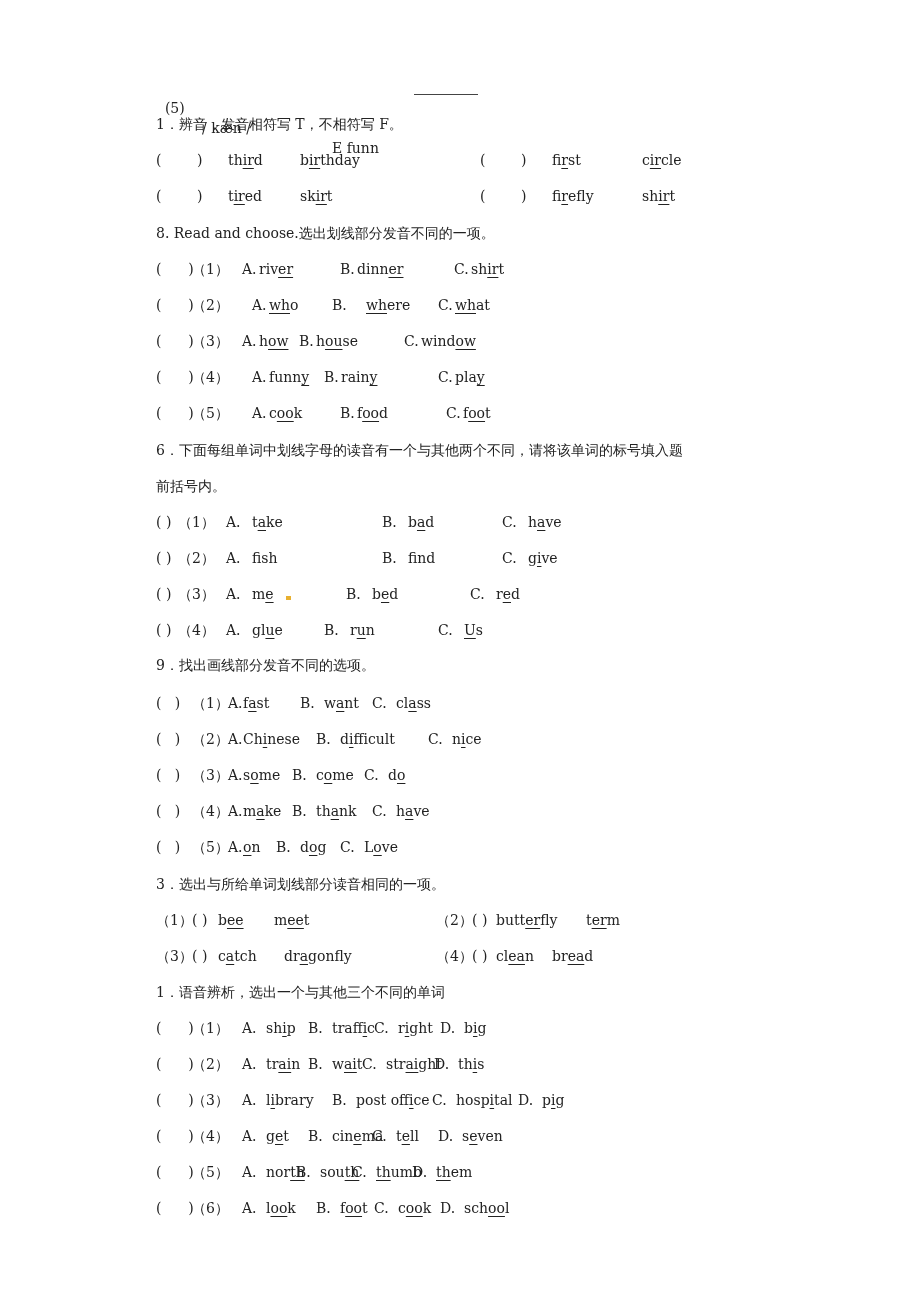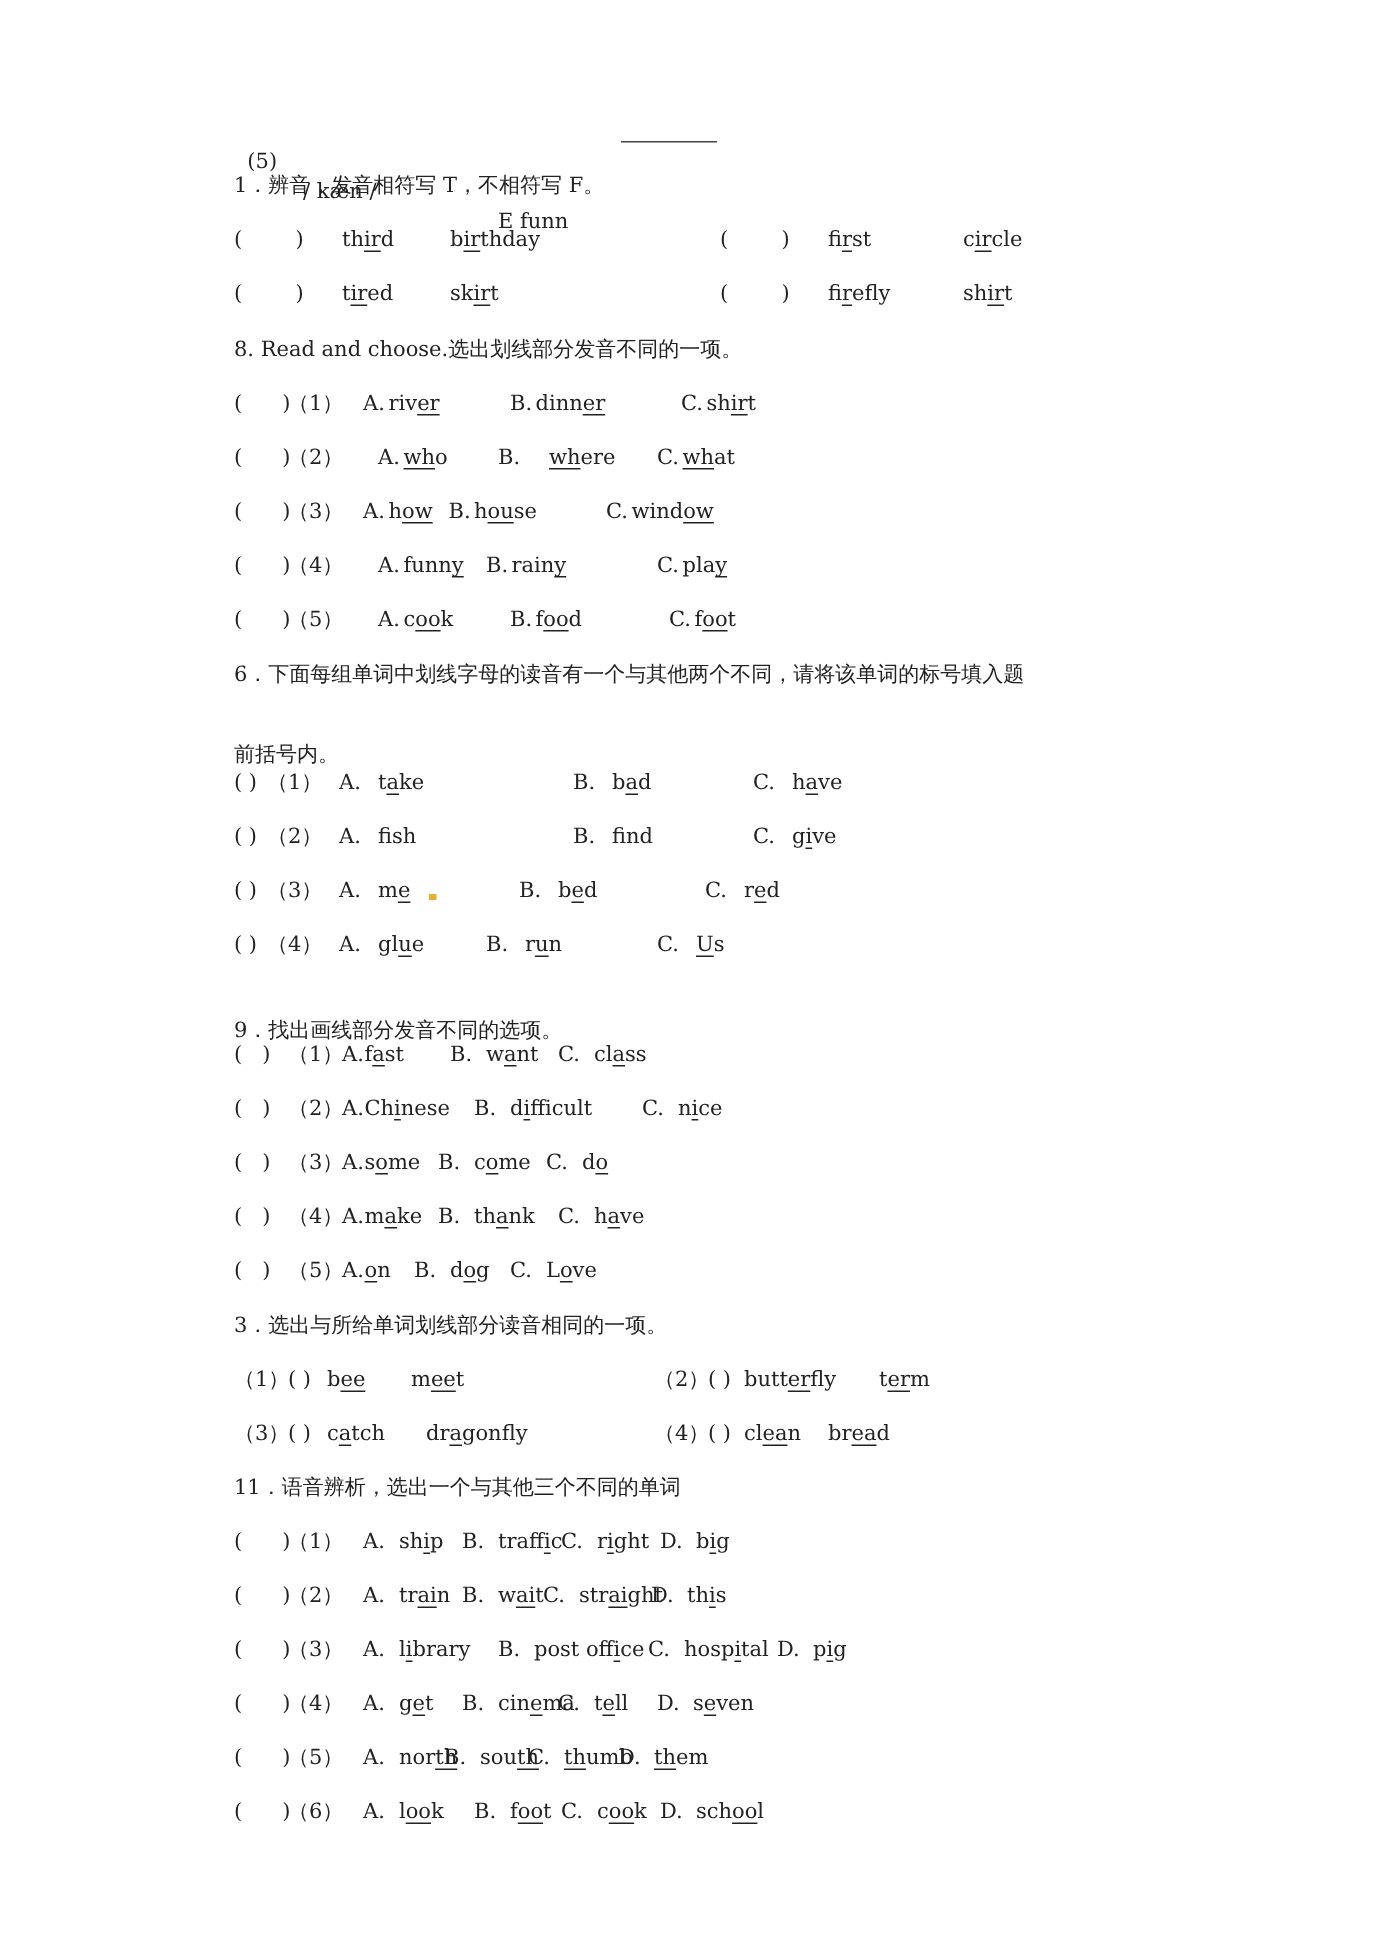--- a/index.html
+++ b/index.html
@@ -30,45 +30,45 @@
 <div class="line" style="top:223px">8. Read and choose.选出划线部分发音不同的一项。</div>
 <div id="q7rows">
     <div class="line" style="top: 259px; width: 700px;"><span class="seg" style="left: 0px;">(      )</span><span class="seg" style="left: 36px;">（1）</span><span class="seg" style="left: 86px;">A.</span><span class="seg" style="left: 103px;"><span>riv</span><span class="u">er</span><span></span></span><span class="seg" style="left: 184px;">B.</span><span class="seg" style="left: 201px;"><span>dinn</span><span class="u">er</span><span></span></span><span class="seg" style="left: 298px;">C.</span><span class="seg" style="left: 315px;"><span>sh</span><span class="u">ir</span><span>t</span></span></div>
     <div class="line" style="top: 295px; width: 700px;"><span class="seg" style="left: 0px;">(      )</span><span class="seg" style="left: 36px;">（2）</span><span class="seg" style="left: 96px;">A.</span><span class="seg" style="left: 113px;"><span></span><span class="u">wh</span><span>o</span></span><span class="seg" style="left: 176px;">B.</span><span class="seg" style="left: 210px;"><span></span><span class="u">wh</span><span>ere</span></span><span class="seg" style="left: 282px;">C.</span><span class="seg" style="left: 299px;"><span></span><span class="u">wh</span><span>at</span></span></div>
     <div class="line" style="top: 331px; width: 700px;"><span class="seg" style="left: 0px;">(      )</span><span class="seg" style="left: 36px;">（3）</span><span class="seg" style="left: 86px;">A.</span><span class="seg" style="left: 103px;"><span>h</span><span class="u">ow</span><span></span></span><span class="seg" style="left: 143px;">B.</span><span class="seg" style="left: 160px;"><span>h</span><span class="u">ou</span><span>se</span></span><span class="seg" style="left: 248px;">C.</span><span class="seg" style="left: 265px;"><span>wind</span><span class="u">ow</span><span></span></span></div>
     <div class="line" style="top: 367px; width: 700px;"><span class="seg" style="left: 0px;">(      )</span><span class="seg" style="left: 36px;">（4）</span><span class="seg" style="left: 96px;">A.</span><span class="seg" style="left: 113px;"><span>funn</span><span class="u">y</span><span></span></span><span class="seg" style="left: 168px;">B.</span><span class="seg" style="left: 185px;"><span>rain</span><span class="u">y</span><span></span></span><span class="seg" style="left: 282px;">C.</span><span class="seg" style="left: 299px;"><span>pla</span><span class="u">y</span><span></span></span></div>
     <div class="line" style="top: 403px; width: 700px;"><span class="seg" style="left: 0px;">(      )</span><span class="seg" style="left: 36px;">（5）</span><span class="seg" style="left: 96px;">A.</span><span class="seg" style="left: 113px;"><span>c</span><span class="u">oo</span><span>k</span></span><span class="seg" style="left: 184px;">B.</span><span class="seg" style="left: 201px;"><span>f</span><span class="u">oo</span><span>d</span></span><span class="seg" style="left: 290px;">C.</span><span class="seg" style="left: 307px;"><span>f</span><span class="u">oo</span><span>t</span></span></div>
   </div>
 
 <div class="line" style="top:440px">6．下面每组单词中划线字母的读音有一个与其他两个不同，请将该单词的标号填入题</div>
-<div class="line" style="top:493px">前括号内。</div>
+<div class="line" style="top:476px">前括号内。</div>
 <div id="q8rows">
     <div class="line" style="top: 512px; width: 700px;"><span class="seg" style="left: 0px;">( )</span><span class="seg" style="left: 22px;">（1）</span><span class="seg" style="left: 70px;">A.</span><span class="seg" style="left: 96px;"><span>t</span><span class="u">a</span><span>ke</span></span><span class="seg" style="left: 226px;">B.</span><span class="seg" style="left: 252px;"><span>b</span><span class="u">a</span><span>d</span></span><span class="seg" style="left: 346px;">C.</span><span class="seg" style="left: 372px;"><span>h</span><span class="u">a</span><span>ve</span></span></div>
     <div class="line" style="top: 548px; width: 700px;"><span class="seg" style="left: 0px;">( )</span><span class="seg" style="left: 22px;">（2）</span><span class="seg" style="left: 70px;">A.</span><span class="seg" style="left: 96px;"><span>f</span><span class="u">i</span><span>sh</span></span><span class="seg" style="left: 226px;">B.</span><span class="seg" style="left: 252px;"><span>f</span><span class="u">i</span><span>nd</span></span><span class="seg" style="left: 346px;">C.</span><span class="seg" style="left: 372px;"><span>g</span><span class="u">i</span><span>ve</span></span></div>
     <div class="line" style="top: 584px; width: 700px;"><span class="seg" style="left: 0px;">( )</span><span class="seg" style="left: 22px;">（3）</span><span class="seg" style="left: 70px;">A.</span><span class="seg" style="left: 96px;"><span>m</span><span class="u">e</span><span></span></span><span class="seg" style="left: 190px;">B.</span><span class="seg" style="left: 216px;"><span>b</span><span class="u">e</span><span>d</span></span><span class="seg" style="left: 314px;">C.</span><span class="seg" style="left: 340px;"><span>r</span><span class="u">e</span><span>d</span></span></div>
     <div class="line" style="top: 620px; width: 700px;"><span class="seg" style="left: 0px;">( )</span><span class="seg" style="left: 22px;">（4）</span><span class="seg" style="left: 70px;">A.</span><span class="seg" style="left: 96px;"><span>gl</span><span class="u">u</span><span>e</span></span><span class="seg" style="left: 168px;">B.</span><span class="seg" style="left: 194px;"><span>r</span><span class="u">u</span><span>n</span></span><span class="seg" style="left: 282px;">C.</span><span class="seg" style="left: 308px;"><span></span><span class="u">U</span><span>s</span></span></div>
   </div>
 <div class="mark" style="left:286px;top:596px"></div>
 
-<div class="line" style="top:677px">9．找出画线部分发音不同的选项。</div>
+<div class="line" style="top:655px">9．找出画线部分发音不同的选项。</div>
 <div id="q9rows">
     <div class="line" style="top: 693px; width: 700px;"><span class="seg" style="left: 0px;">(   )</span><span class="seg" style="left: 36px;">（1）</span><span class="seg" style="left: 72px;">A.</span><span class="seg" style="left: 87px;"><span>f</span><span class="u">a</span><span>st</span></span><span class="seg" style="left: 144px;">B.</span><span class="seg" style="left: 168px;"><span>w</span><span class="u">a</span><span>nt</span></span><span class="seg" style="left: 216px;">C.</span><span class="seg" style="left: 240px;"><span>cl</span><span class="u">a</span><span>ss</span></span></div>
     <div class="line" style="top: 729px; width: 700px;"><span class="seg" style="left: 0px;">(   )</span><span class="seg" style="left: 36px;">（2）</span><span class="seg" style="left: 72px;">A.</span><span class="seg" style="left: 87px;"><span>Ch</span><span class="u">i</span><span>nese</span></span><span class="seg" style="left: 160px;">B.</span><span class="seg" style="left: 184px;"><span>d</span><span class="u">i</span><span>fficult</span></span><span class="seg" style="left: 272px;">C.</span><span class="seg" style="left: 296px;"><span>n</span><span class="u">i</span><span>ce</span></span></div>
     <div class="line" style="top: 765px; width: 700px;"><span class="seg" style="left: 0px;">(   )</span><span class="seg" style="left: 36px;">（3）</span><span class="seg" style="left: 72px;">A.</span><span class="seg" style="left: 87px;"><span>s</span><span class="u">o</span><span>me</span></span><span class="seg" style="left: 136px;">B.</span><span class="seg" style="left: 160px;"><span>c</span><span class="u">o</span><span>me</span></span><span class="seg" style="left: 208px;">C.</span><span class="seg" style="left: 232px;"><span>d</span><span class="u">o</span><span></span></span></div>
     <div class="line" style="top: 801px; width: 700px;"><span class="seg" style="left: 0px;">(   )</span><span class="seg" style="left: 36px;">（4）</span><span class="seg" style="left: 72px;">A.</span><span class="seg" style="left: 87px;"><span>m</span><span class="u">a</span><span>ke</span></span><span class="seg" style="left: 136px;">B.</span><span class="seg" style="left: 160px;"><span>th</span><span class="u">a</span><span>nk</span></span><span class="seg" style="left: 216px;">C.</span><span class="seg" style="left: 240px;"><span>h</span><span class="u">a</span><span>ve</span></span></div>
     <div class="line" style="top: 837px; width: 700px;"><span class="seg" style="left: 0px;">(   )</span><span class="seg" style="left: 36px;">（5）</span><span class="seg" style="left: 72px;">A.</span><span class="seg" style="left: 87px;"><span></span><span class="u">o</span><span>n</span></span><span class="seg" style="left: 120px;">B.</span><span class="seg" style="left: 144px;"><span>d</span><span class="u">o</span><span>g</span></span><span class="seg" style="left: 184px;">C.</span><span class="seg" style="left: 208px;"><span>L</span><span class="u">o</span><span>ve</span></span></div>
   </div>
 
 <div class="line" style="top:874px">3．选出与所给单词划线部分读音相同的一项。</div>
 <div id="q10rows">
     <div class="line" style="top: 910px; width: 700px;"><span class="seg" style="left: 0px;">（1）</span><span class="seg" style="left: 36px;">( )</span><span class="seg" style="left: 62px;"><span>b</span><span class="u">ee</span><span></span></span><span class="seg" style="left: 118px;"><span>m</span><span class="u">ee</span><span>t</span></span><span class="seg" style="left: 280px;">（2）</span><span class="seg" style="left: 316px;">( )</span><span class="seg" style="left: 340px;"><span>butt</span><span class="u">er</span><span>fly</span></span><span class="seg" style="left: 430px;"><span>t</span><span class="u">er</span><span>m</span></span></div>
     <div class="line" style="top: 946px; width: 700px;"><span class="seg" style="left: 0px;">（3）</span><span class="seg" style="left: 36px;">( )</span><span class="seg" style="left: 62px;"><span>c</span><span class="u">a</span><span>tch</span></span><span class="seg" style="left: 128px;"><span>dr</span><span class="u">a</span><span>gonfly</span></span><span class="seg" style="left: 280px;">（4）</span><span class="seg" style="left: 316px;">( )</span><span class="seg" style="left: 340px;"><span>cl</span><span class="u">ea</span><span>n</span></span><span class="seg" style="left: 396px;"><span>br</span><span class="u">ea</span><span>d</span></span></div>
   </div>
 
-<div class="line" style="top:982px">11．语音辨析，选出一个与其他三个不同的单词</div>
+<div class="line" style="top:982px">1．语音辨析，选出一个与其他三个不同的单词</div>
 <div id="q11rows">
     <div class="line" style="top: 1018px; width: 700px;"><span class="seg" style="left: 0px;">(      )</span><span class="seg" style="left: 36px;">（1）</span><span class="seg" style="left: 86px;">A.</span><span class="seg" style="left: 110px;"><span>sh</span><span class="u">i</span><span>p</span></span><span class="seg" style="left: 152px;">B.</span><span class="seg" style="left: 176px;"><span>traff</span><span class="u">i</span><span>c</span></span><span class="seg" style="left: 218px;">C.</span><span class="seg" style="left: 242px;"><span>r</span><span class="u">i</span><span>ght</span></span><span class="seg" style="left: 284px;">D.</span><span class="seg" style="left: 308px;"><span>b</span><span class="u">i</span><span>g</span></span></div>
     <div class="line" style="top: 1054px; width: 700px;"><span class="seg" style="left: 0px;">(      )</span><span class="seg" style="left: 36px;">（2）</span><span class="seg" style="left: 86px;">A.</span><span class="seg" style="left: 110px;"><span>tr</span><span class="u">ai</span><span>n</span></span><span class="seg" style="left: 152px;">B.</span><span class="seg" style="left: 176px;"><span>w</span><span class="u">ai</span><span>t</span></span><span class="seg" style="left: 206px;">C.</span><span class="seg" style="left: 230px;"><span>str</span><span class="u">ai</span><span>ght</span></span><span class="seg" style="left: 278px;">D.</span><span class="seg" style="left: 302px;"><span>th</span><span class="u">i</span><span>s</span></span></div>
     <div class="line" style="top: 1090px; width: 700px;"><span class="seg" style="left: 0px;">(      )</span><span class="seg" style="left: 36px;">（3）</span><span class="seg" style="left: 86px;">A.</span><span class="seg" style="left: 110px;"><span>l</span><span class="u">i</span><span>brary</span></span><span class="seg" style="left: 176px;">B.</span><span class="seg" style="left: 200px;"><span>post off</span><span class="u">i</span><span>ce</span></span><span class="seg" style="left: 276px;">C.</span><span class="seg" style="left: 300px;"><span>hosp</span><span class="u">i</span><span>tal</span></span><span class="seg" style="left: 362px;">D.</span><span class="seg" style="left: 386px;"><span>p</span><span class="u">i</span><span>g</span></span></div>
     <div class="line" style="top: 1126px; width: 700px;"><span class="seg" style="left: 0px;">(      )</span><span class="seg" style="left: 36px;">（4）</span><span class="seg" style="left: 86px;">A.</span><span class="seg" style="left: 110px;"><span>g</span><span class="u">e</span><span>t</span></span><span class="seg" style="left: 152px;">B.</span><span class="seg" style="left: 176px;"><span>cin</span><span class="u">e</span><span>ma</span></span><span class="seg" style="left: 216px;">C.</span><span class="seg" style="left: 240px;"><span>t</span><span class="u">e</span><span>ll</span></span><span class="seg" style="left: 282px;">D.</span><span class="seg" style="left: 306px;"><span>s</span><span class="u">e</span><span>ven</span></span></div>
     <div class="line" style="top: 1162px; width: 700px;"><span class="seg" style="left: 0px;">(      )</span><span class="seg" style="left: 36px;">（5）</span><span class="seg" style="left: 86px;">A.</span><span class="seg" style="left: 110px;"><span>nor</span><span class="u">th</span><span></span></span><span class="seg" style="left: 140px;">B.</span><span class="seg" style="left: 164px;"><span>sou</span><span class="u">th</span><span></span></span><span class="seg" style="left: 196px;">C.</span><span class="seg" style="left: 220px;"><span></span><span class="u">th</span><span>umb</span></span><span class="seg" style="left: 256px;">D.</span><span class="seg" style="left: 280px;"><span></span><span class="u">th</span><span>em</span></span></div>
     <div class="line" style="top: 1198px; width: 700px;"><span class="seg" style="left: 0px;">(      )</span><span class="seg" style="left: 36px;">（6）</span><span class="seg" style="left: 86px;">A.</span><span class="seg" style="left: 110px;"><span>l</span><span class="u">oo</span><span>k</span></span><span class="seg" style="left: 160px;">B.</span><span class="seg" style="left: 184px;"><span>f</span><span class="u">oo</span><span>t</span></span><span class="seg" style="left: 218px;">C.</span><span class="seg" style="left: 242px;"><span>c</span><span class="u">oo</span><span>k</span></span><span class="seg" style="left: 284px;">D.</span><span class="seg" style="left: 308px;"><span>sch</span><span class="u">oo</span><span>l</span></span></div>
   </div>
 
 </body></html>

